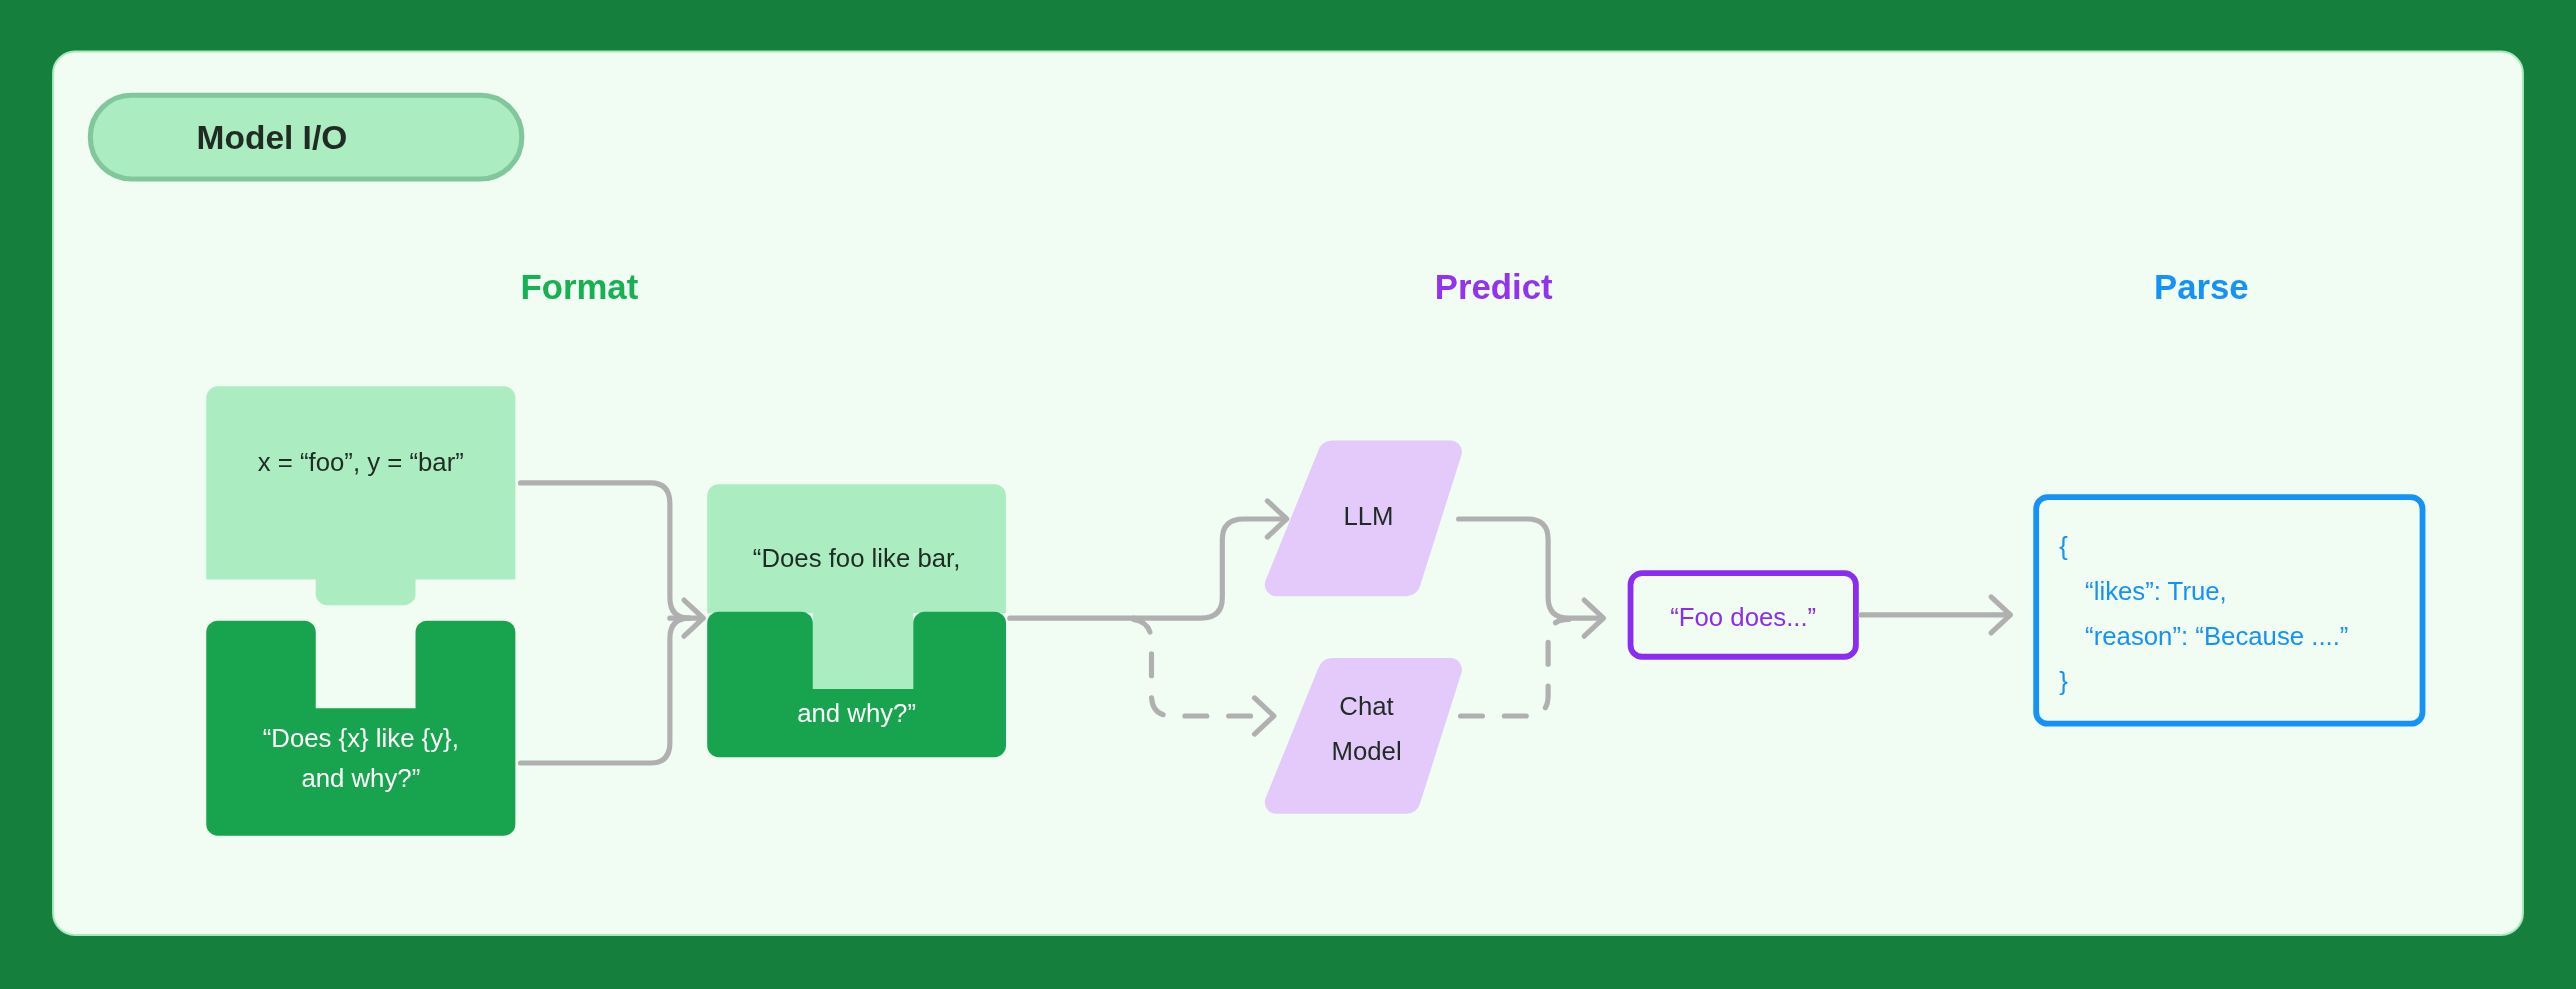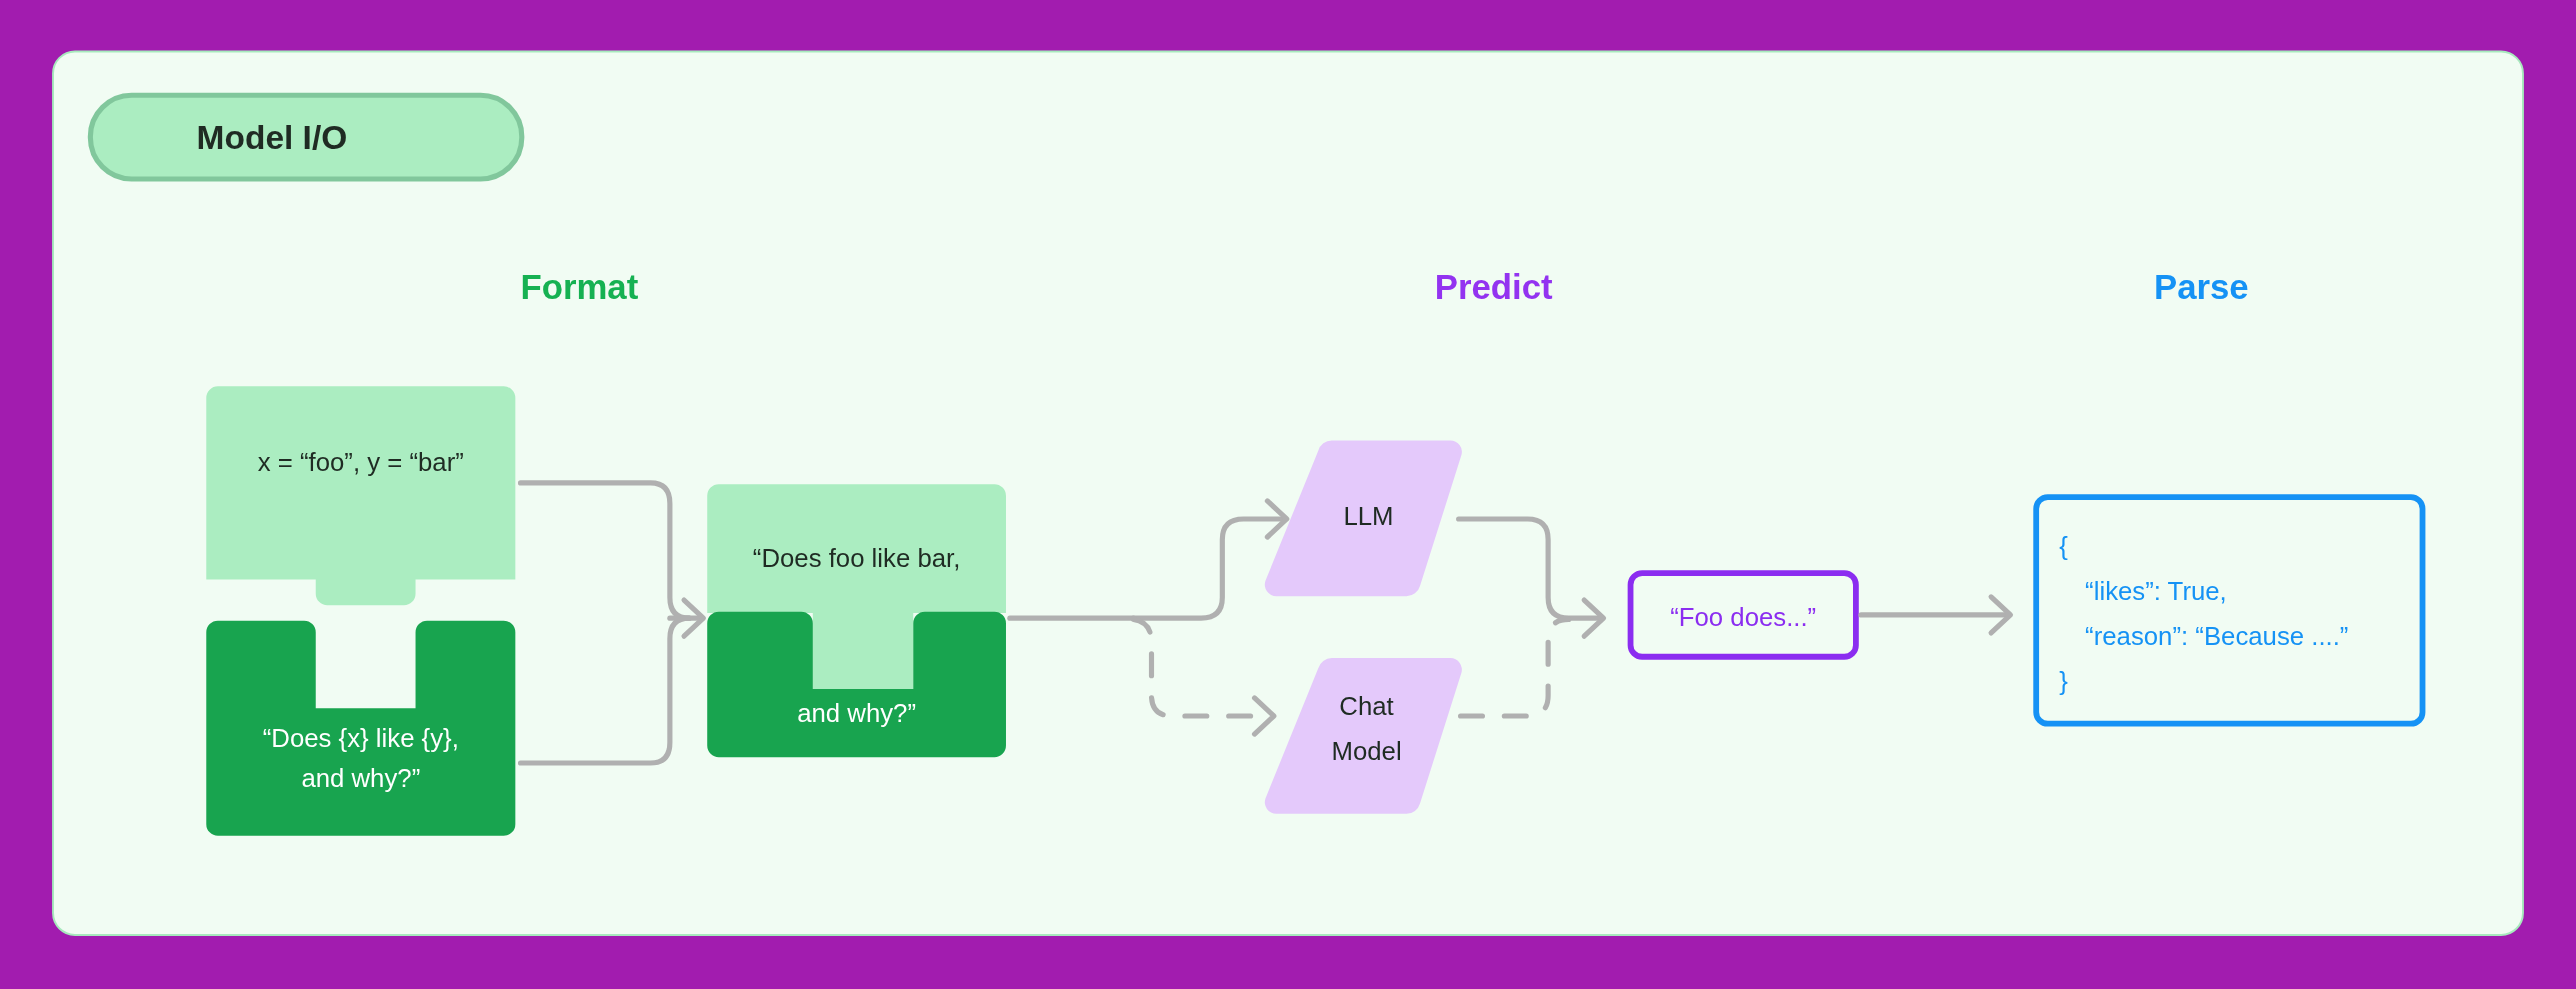--- a/index.html
+++ b/index.html
@@ -10,21 +10,21 @@
   body {
     width: 2576px;
     height: 989px;
     font-family: "Liberation Sans", sans-serif;
     overflow: hidden;
   }
   #stage {
     position: relative;
     width: 2576px;
     height: 989px;
-    background: #a21caf;
+    background: #15803d;
     text-align: right;
   }
   #diagram-svg {
     position: absolute;
     left: 0;
     top: 0;
     width: 2576px;
     height: 989px;
     display: block;
   }

